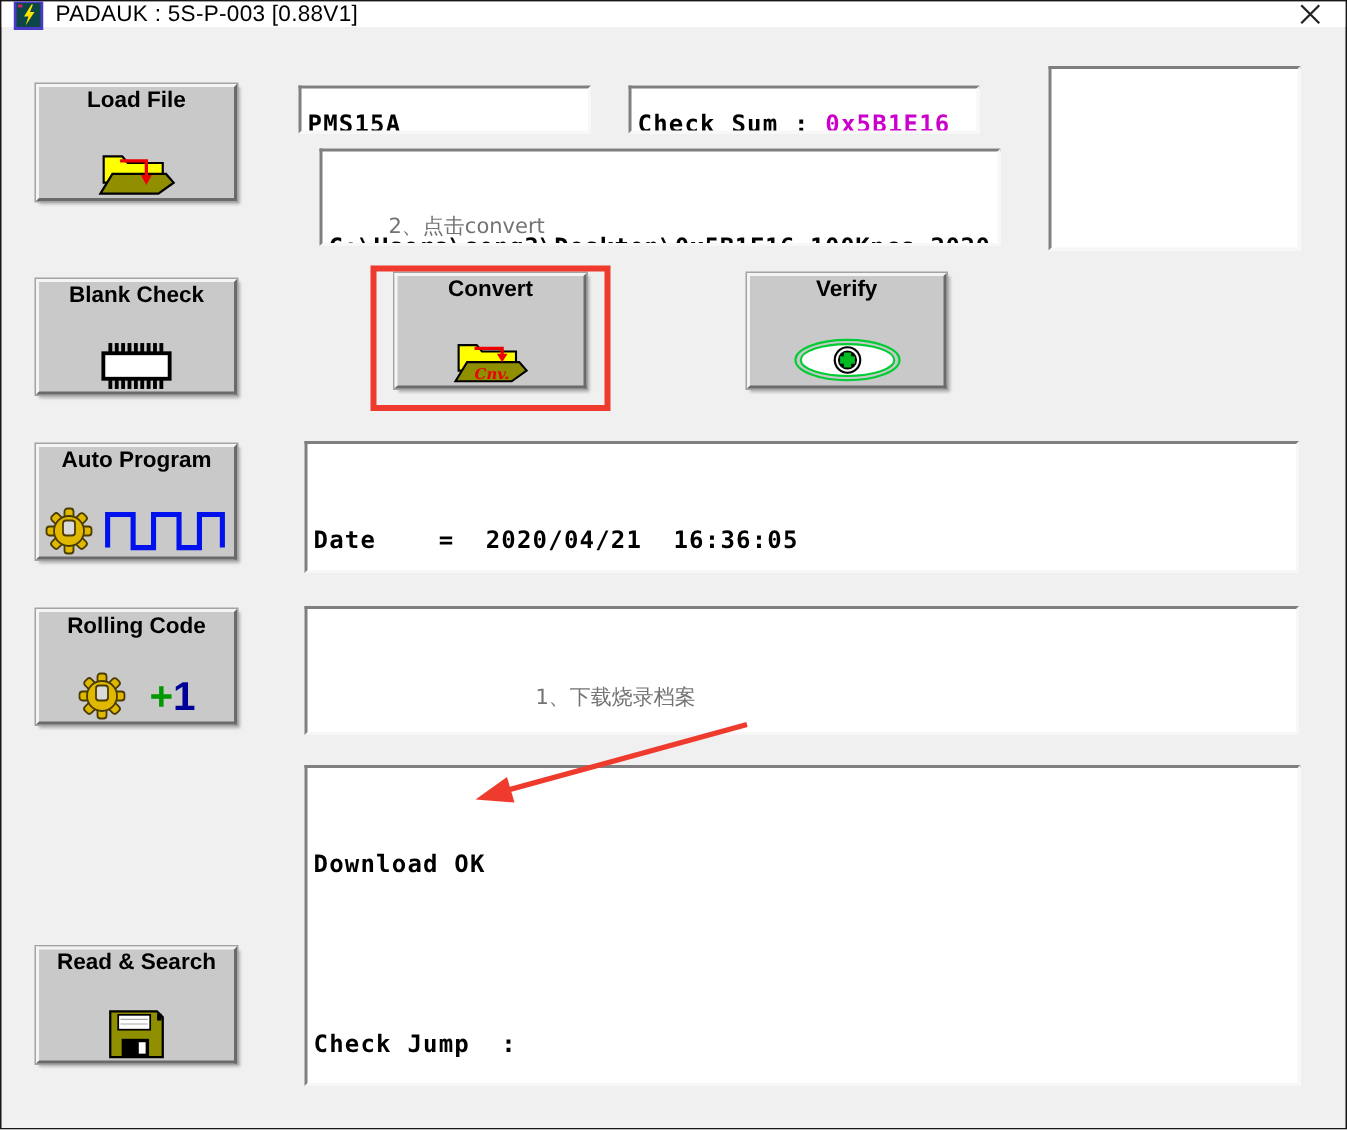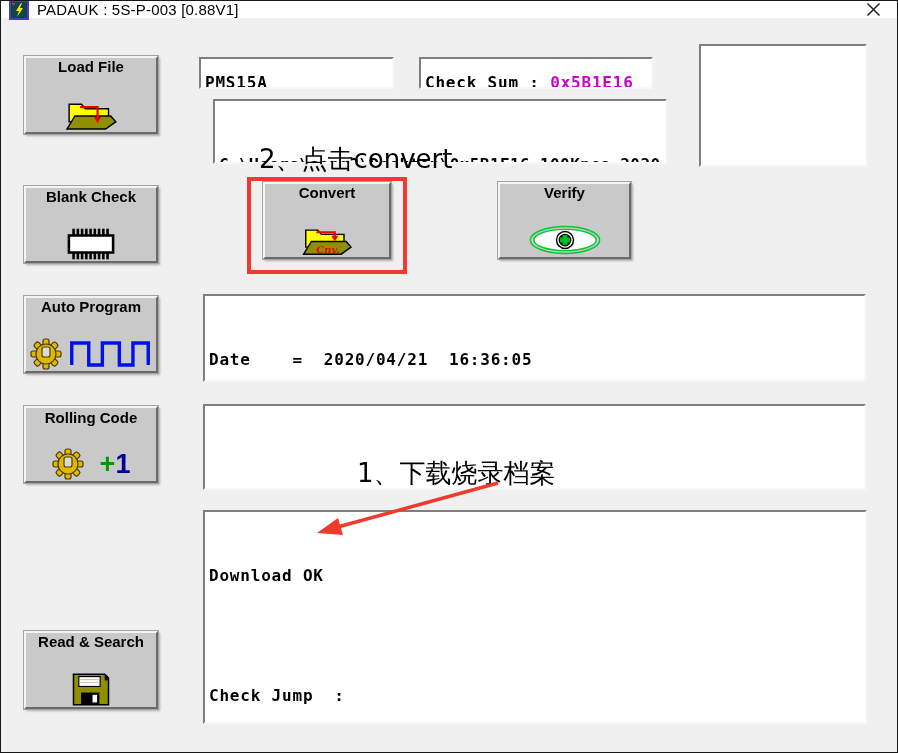--- a/index.html
+++ b/index.html
@@ -33,21 +33,21 @@
   .sunken {
     position:absolute; background:#fff;
     border:2px solid; border-color:#7f7f7f #f7f7f7 #f7f7f7 #7f7f7f;
   }
   .mono { font-family:"DejaVu Sans Mono", monospace; font-weight:bold;
           font-size:16px; line-height:20px; letter-spacing:.8px;
           color:#000; white-space:pre; }
   .mono-sm { letter-spacing:.4px; }
   .fieldbox { padding:14px 4px; overflow:hidden; }
   .magenta { color:#cc00cc; }
-  .annotation { position:absolute; color:#000000; font-size:26px;
+  .annotation { position:absolute; color:#737373; font-size:14px;
                 white-space:nowrap; z-index:40; pointer-events:none;
                 font-family:"DejaVu Sans", sans-serif; }
   .red-rect { position:absolute; left:246px; top:176px; width:160px; height:97px;
               border:4px solid #ee3b2e; z-index:30; pointer-events:none; }
   .overlay-svg { position:absolute; left:0; top:0; width:898px; height:753px;
                  z-index:45; pointer-events:none; }
   .plus { color:#009900; font-size:27px; font-weight:bold; }
   .one  { color:#000099; font-size:27px; font-weight:bold; }
 </style>
 </head>

